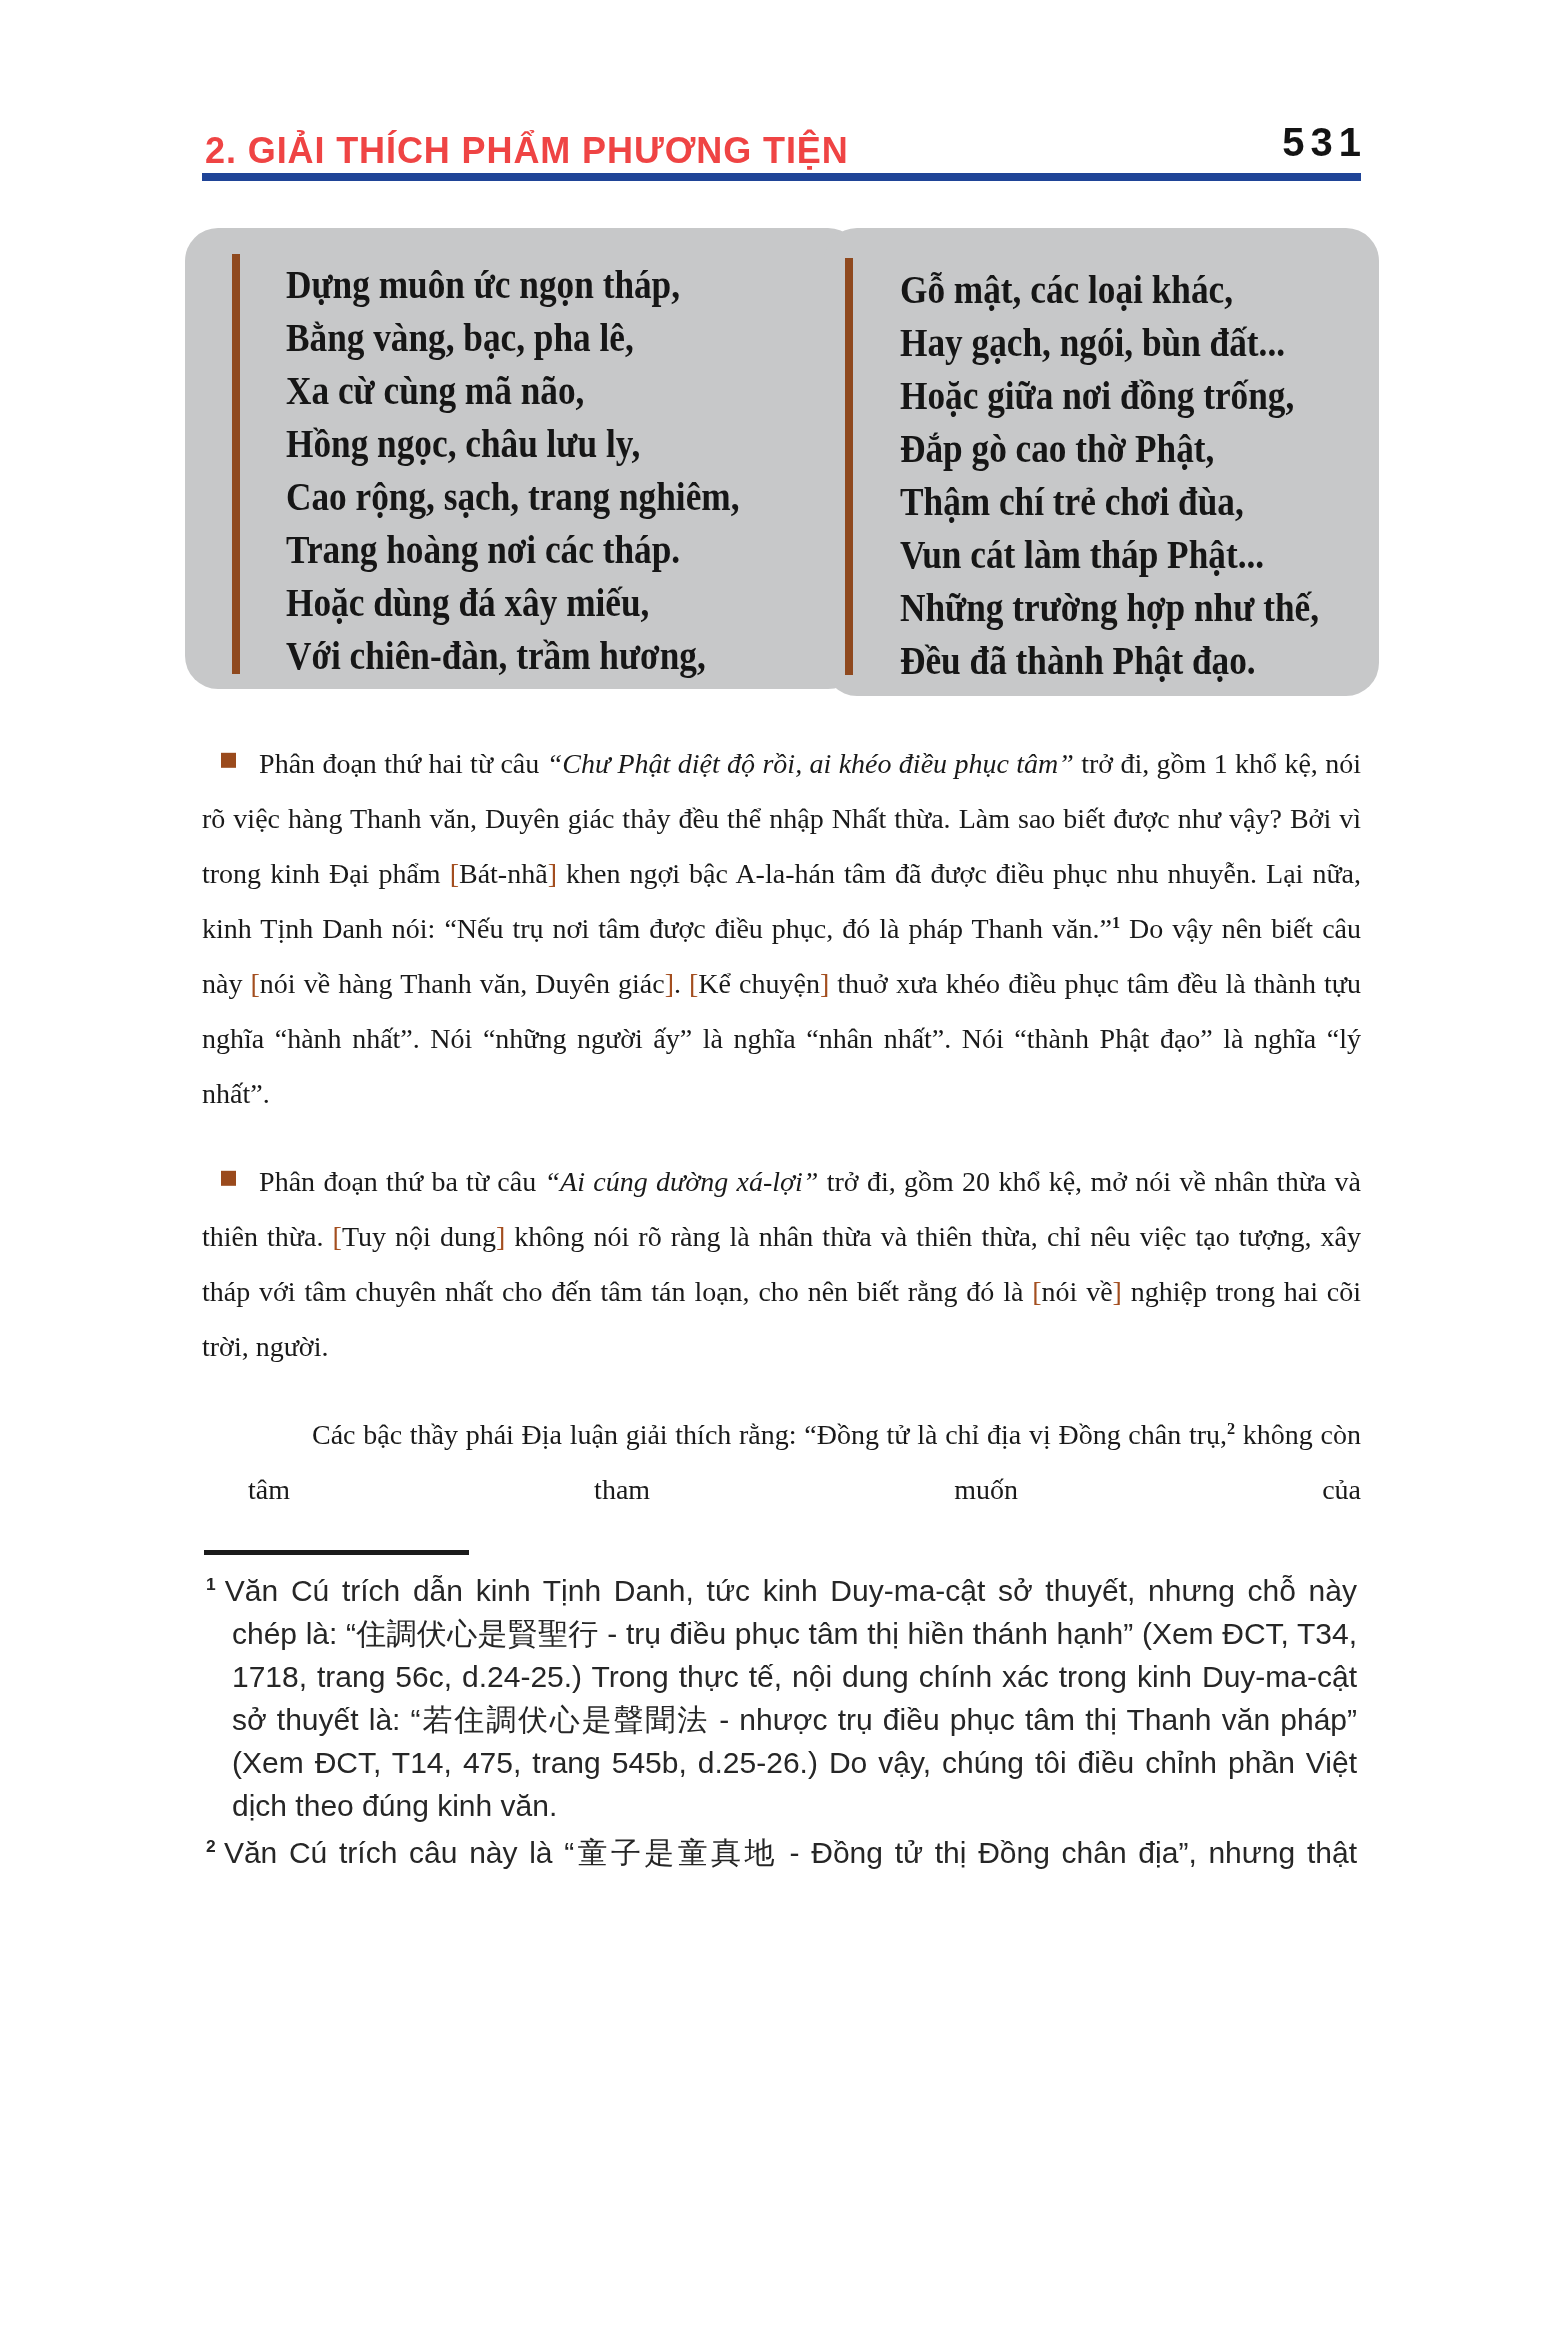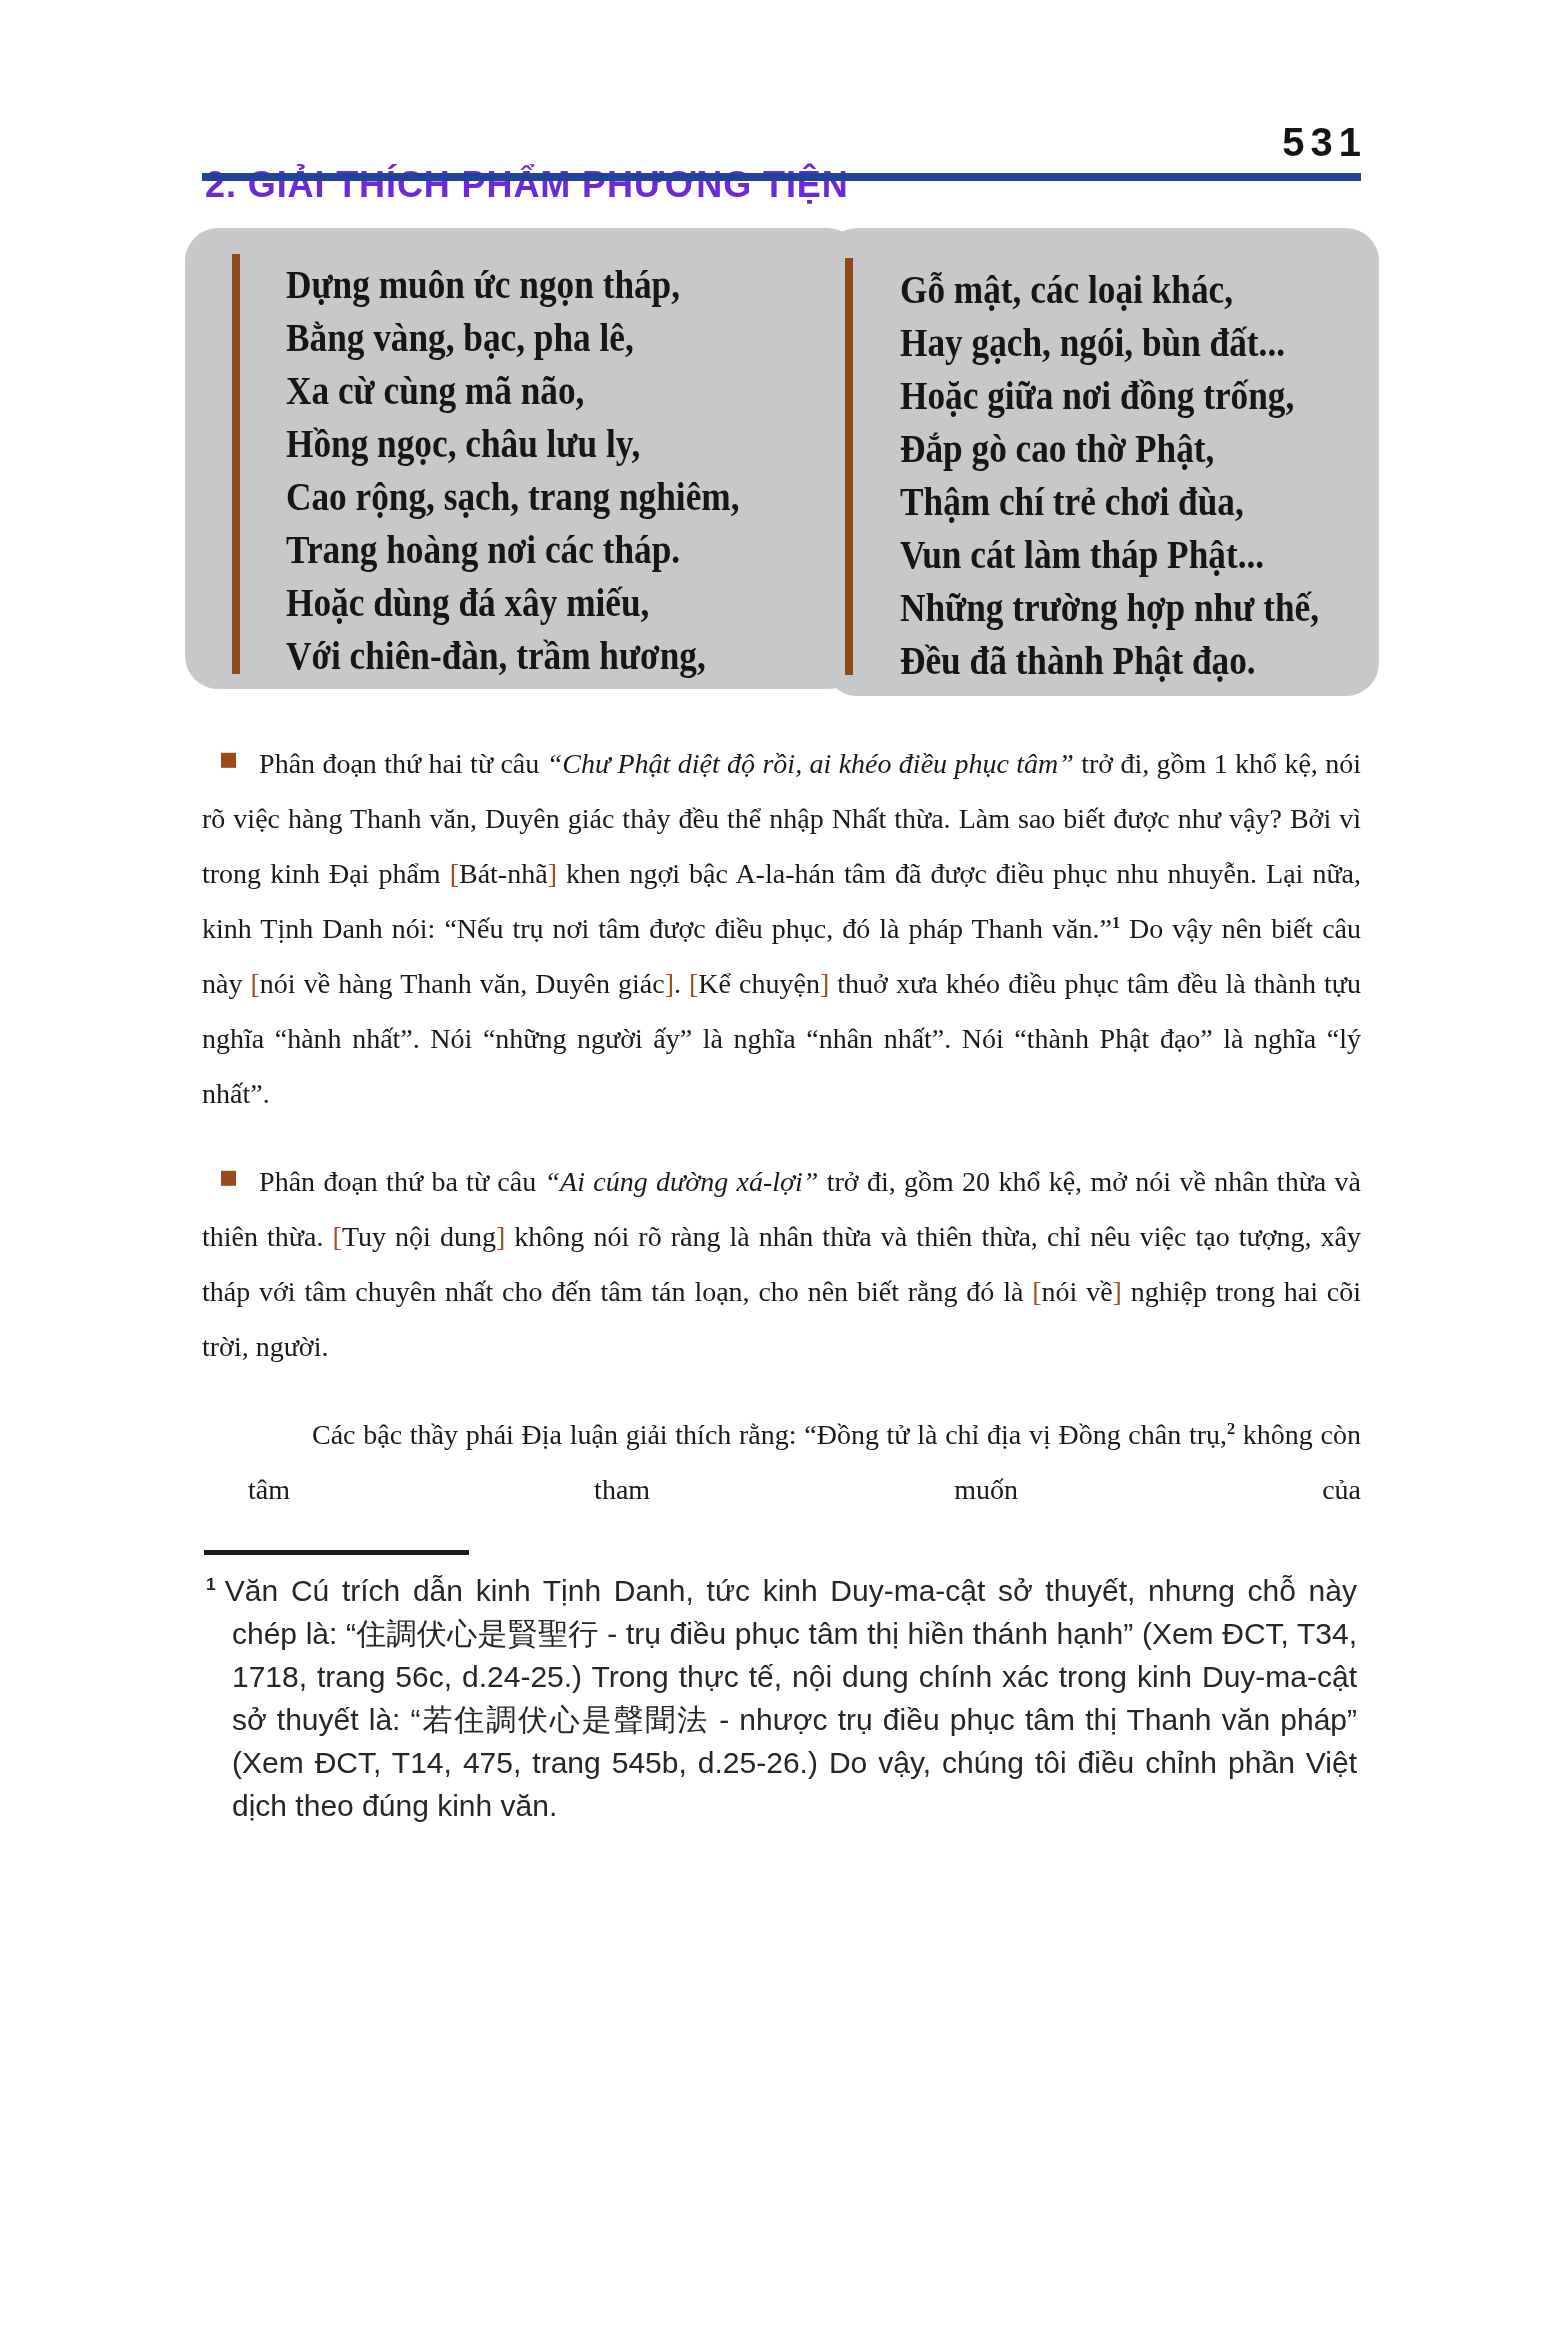--- a/index.html
+++ b/index.html
@@ -78,21 +78,21 @@
     margin:4px;
   }
   .footnote.cont{text-align-last:justify;}
   .footnote .sup{font-weight:bold;}
 </style>
 </head>
 <body>
 
 <div class="page">
 
-  <div class="section-title" style="color: #6d28d9; margin-top: 34px;">2. GIẢI THÍCH PHẨM PHƯƠNG TIỆN</div>
+  <div class="section-title" style="color: #ef4444;">2. GIẢI THÍCH PHẨM PHƯƠNG TIỆN</div>
   <div class="page-number">531</div>
   <div class="header-rule" style="background: rgb(31, 68, 151);"></div>
 
   <div class="verse-bg left" style="background: rgb(199, 200, 201);"></div>
   <div class="verse-bg right" style="background: rgb(199, 200, 201);"></div>
   <div class="verse-bar left" style="background: rgb(143, 73, 30);"></div>
   <div class="verse-bar right" style="background: rgb(143, 73, 30);"></div>
 
   <div class="verse-col left" id="verse-left">
       <div>Dựng muôn ức ngọn tháp,</div>
@@ -117,17 +117,18 @@
 
   <div class="text-flow">
     <div id="paragraphs">
         <p class="body-p"><span class="bullet-sq" style="background: rgb(154, 74, 28);"></span><span>Phân đoạn thứ hai từ câu </span><span class="it">“Chư Phật diệt độ rồi, ai khéo điều phục tâm”</span><span> trở đi, gồm 1 khổ kệ, nói rõ việc hàng Thanh văn, Duyên giác thảy đều thể nhập Nhất thừa. Làm sao biết được như vậy? Bởi vì trong kinh Đại phẩm </span><span class="br" style="color: rgb(163, 78, 31);">[</span><span>Bát-nhã</span><span class="br" style="color: rgb(163, 78, 31);">]</span><span> khen ngợi bậc A-la-hán tâm đã được điều phục nhu nhuyễn. Lại nữa, kinh Tịnh Danh nói: “Nếu trụ nơi tâm được điều phục, đó là pháp Thanh văn.”</span><span class="sup">1</span><span> Do vậy nên biết câu này </span><span class="br" style="color: rgb(163, 78, 31);">[</span><span>nói về hàng Thanh văn, Duyên giác</span><span class="br" style="color: rgb(163, 78, 31);">]</span><span>. </span><span class="br" style="color: rgb(163, 78, 31);">[</span><span>Kể chuyện</span><span class="br" style="color: rgb(163, 78, 31);">]</span><span> thuở xưa khéo điều phục tâm đều là thành tựu nghĩa “hành nhất”. Nói “những người ấy” là nghĩa “nhân nhất”. Nói “thành Phật đạo” là nghĩa “lý nhất”.</span></p>
         <p class="body-p"><span class="bullet-sq" style="background: rgb(154, 74, 28);"></span><span>Phân đoạn thứ ba từ câu </span><span class="it">“Ai cúng dường xá-lợi”</span><span> trở đi, gồm 20 khổ kệ, mở nói về nhân thừa và thiên thừa. </span><span class="br" style="color: rgb(163, 78, 31);">[</span><span>Tuy nội dung</span><span class="br" style="color: rgb(163, 78, 31);">]</span><span> không nói rõ ràng là nhân thừa và thiên thừa, chỉ nêu việc tạo tượng, xây tháp với tâm chuyên nhất cho đến tâm tán loạn, cho nên biết rằng đó là </span><span class="br" style="color: rgb(163, 78, 31);">[</span><span>nói về</span><span class="br" style="color: rgb(163, 78, 31);">]</span><span> nghiệp trong hai cõi trời, người.</span></p>
         <p class="body-p hang-indent cont"><span>Các bậc thầy phái Địa luận giải thích rằng: “Đồng tử là chỉ địa vị Đồng chân trụ,</span><span class="sup">2</span><span> không còn tâm tham muốn của</span></p>
       </div>
     <div class="fn-sep"></div>
     <div id="footnotes">
         <p class="footnote"><span class="sup">1 </span><span>Văn Cú trích dẫn kinh Tịnh Danh, tức kinh Duy-ma-cật sở thuyết, nhưng chỗ này chép là: “住調伏心是賢聖行 - trụ điều phục tâm thị hiền thánh hạnh” (Xem ĐCT, T34, 1718, trang 56c, d.24-25.) Trong thực tế, nội dung chính xác trong kinh Duy-ma-cật sở thuyết là: “若住調伏心是聲聞法 - nhược trụ điều phục tâm thị Thanh văn pháp” (Xem ĐCT, T14, 475, trang 545b, d.25-26.) Do vậy, chúng tôi điều chỉnh phần Việt dịch theo đúng kinh văn.</span></p>
+        <p class="footnote cont"><span class="sup">2 </span><span>Văn Cú trích câu này là “童子是童真地 - Đồng tử thị Đồng chân địa”, nhưng thật</span></p>
       </div>
   </div>
 
 </div>
 
 
 </body></html>

